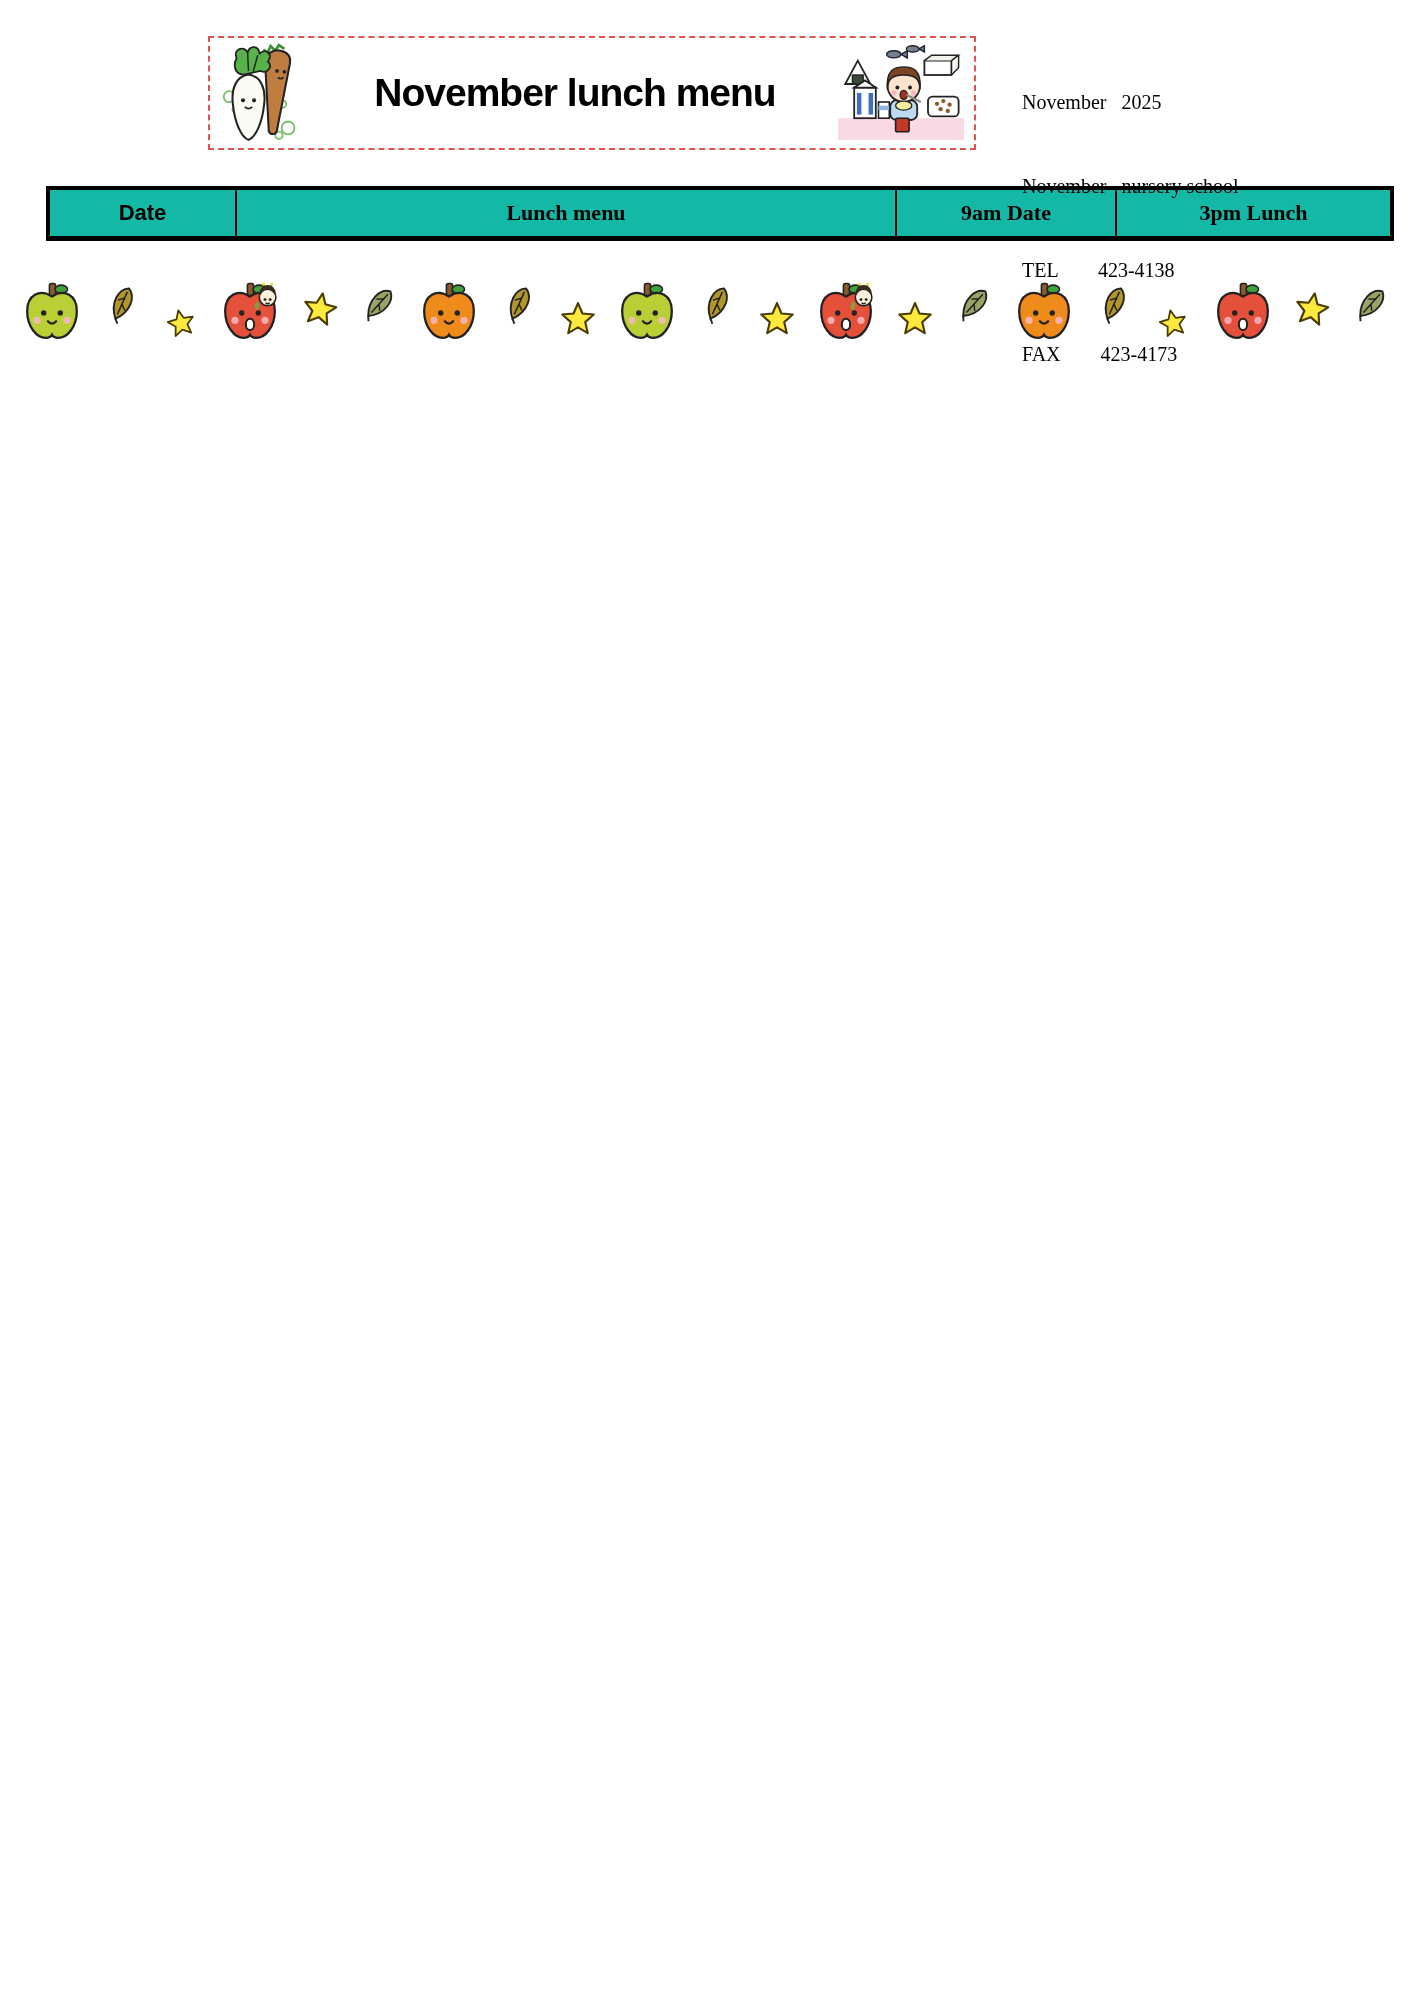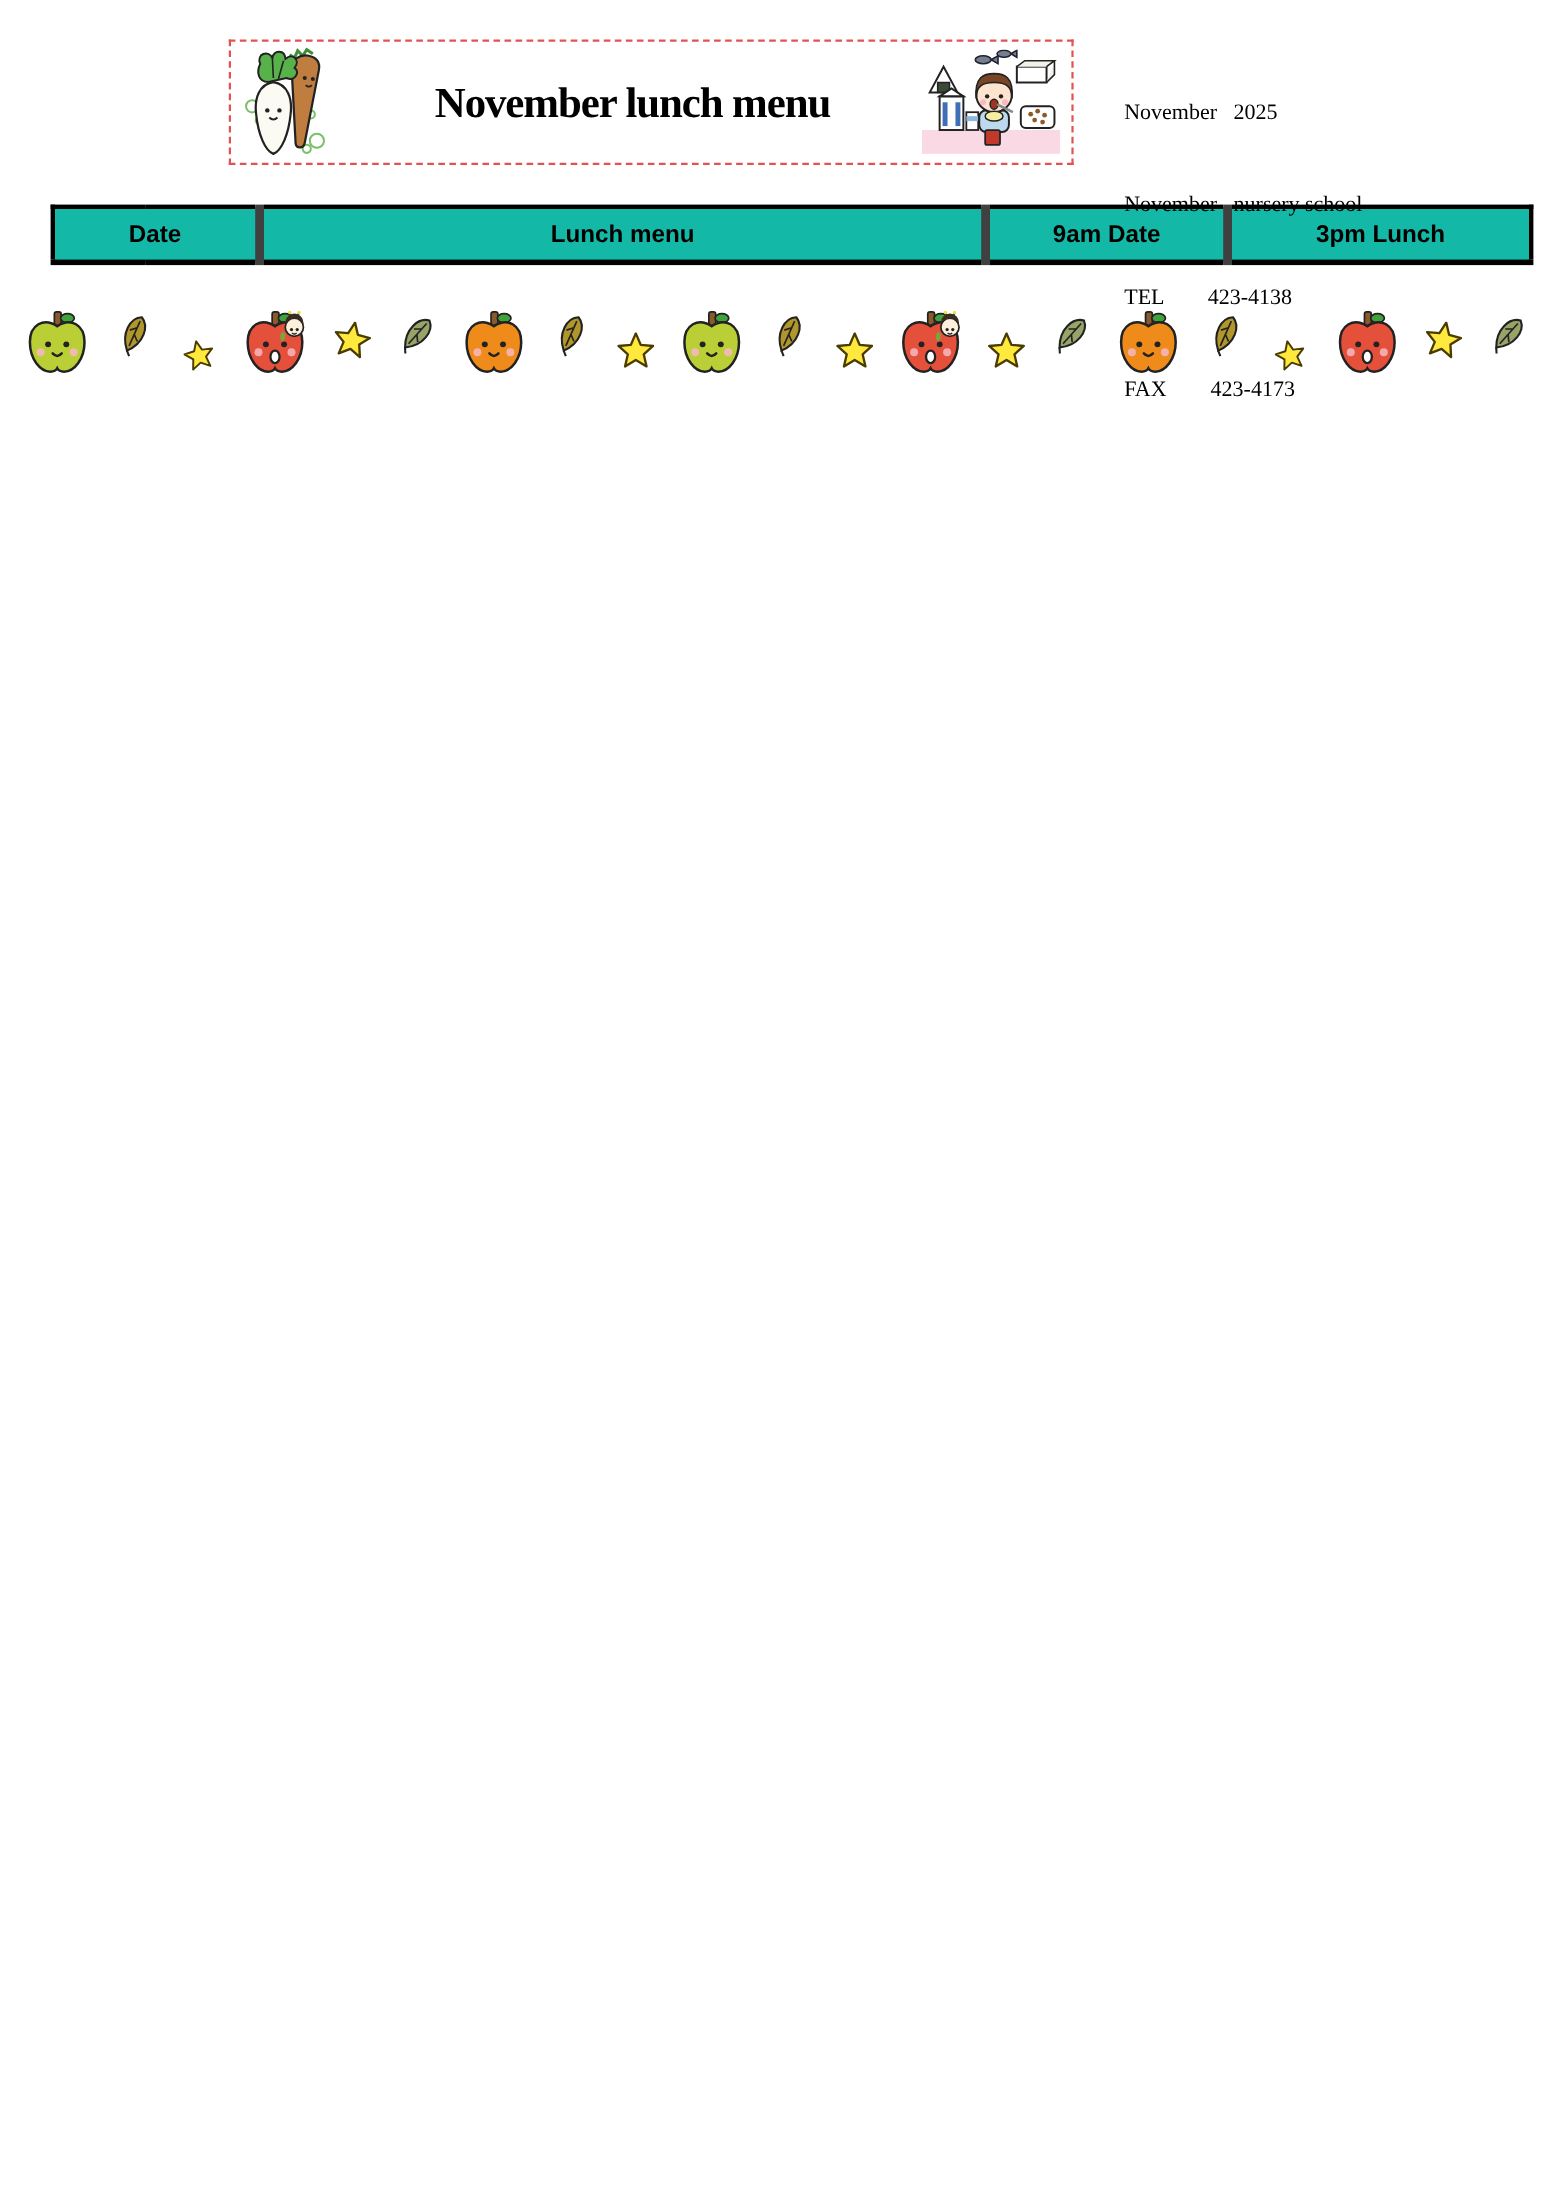--- a/index.html
+++ b/index.html
@@ -7,40 +7,40 @@
     width:1413px;height:2000px;position:relative;background:#ffffff;
     font-family:"Liberation Sans",sans-serif;color:#000;
   }
   
   .title-banner{
     position:absolute;left:208px;top:36px;width:768px;height:114px;
     border:2.5px dashed #e25252;box-sizing:border-box;
     display:flex;align-items:center;padding:0 10px;background:#fff;
   }
   .page-title{
-    flex:1;text-align:center;font-family:Liberation Serif, serif;
+    flex:1;text-align:center;font-family:Liberation Sans, sans-serif;
     font-weight:700;font-size:39px;letter-spacing:-1px;white-space:nowrap;
   }
   .banner-icon{display:inline-flex;flex:0 0 auto;}
   .school-info{
     position:absolute;left:1022px;top:32px;
     font-family:"Liberation Serif",serif;font-size:20px;line-height:28px;
     white-space:pre-wrap;
   }
   
   table.menu{
     border-collapse:collapse;table-layout:fixed;
     width:1344px;margin:186px 0 0 46px;
     border:4px solid #000;font-weight:700;
   }
   th{
     border:2px solid #000;border-bottom:5px solid #000;
     height:44px;font-size:22px;font-weight:700;background:#14b8a6;
   }
-  th.h-lunch,th.h-am,th.h-pm,td.c-lunch,td.c-am,td.c-pm{border-left:8px solid #404040;}
+  th.h-lunch,th.h-am,th.h-pm,td.c-lunch,td.c-am,td.c-pm{border-left:1px solid #404040;font-family:Liberation Serif, serif;}
   
   .decoration-strip{
     display:flex;justify-content:space-between;align-items:center;
     margin:26px 24px 0 24px;height:90px;
   }
   .deco{display:inline-flex;}
   .deco.brown-leaf,.deco.green-leaf{margin-top:-16px;}
   .deco.green-leaf svg{transform:rotate(18deg);}
   .deco.yellow-star{margin-top:14px;}
   .deco.yellow-star:nth-child(5n+3){transform:scale(.82) rotate(-12deg);margin-top:22px;}

